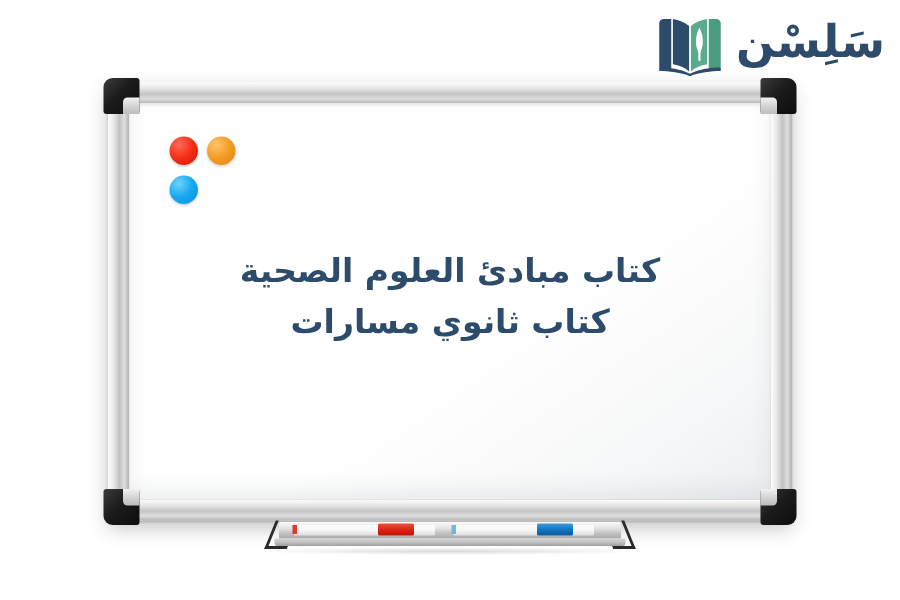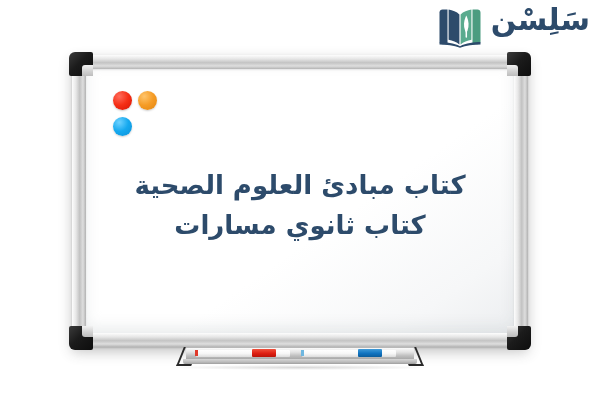--- a/index.html
+++ b/index.html
@@ -25,21 +25,21 @@
   }
 
   
   .brand {
     position: absolute;
     top: 6px;
     right: 10px;
     height: 48px;
     display: flex;
     flex-direction: row;
-    align-items: flex-start;
+    align-items: center;
     gap: 8px;
   }
   .brand-wordmark {
     font-family: "DejaVu Sans", "Liberation Sans", sans-serif;
     font-size: 30px;
     font-weight: 700;
     color: #2d4b6b;
     line-height: 1;
     letter-spacing: 0px;
     direction: rtl;
@@ -148,21 +148,21 @@
     position: absolute;
     left: 0; right: 0;
     top: 96px;
     text-align: center;
     direction: rtl;
   }
   .title-line {
     color: #2d4b6b;
     font-family: "DejaVu Sans", "Liberation Sans", sans-serif;
     font-weight: 700;
-    font-size: 26px;
+    font-size: 22px;
     line-height: 1.55;
     letter-spacing: 0px;
     white-space: nowrap;
     text-shadow: 0 1px 0 rgba(255,255,255,0.65);
   }
 
   
   .tray {
     position: absolute;
     left: 108px;

